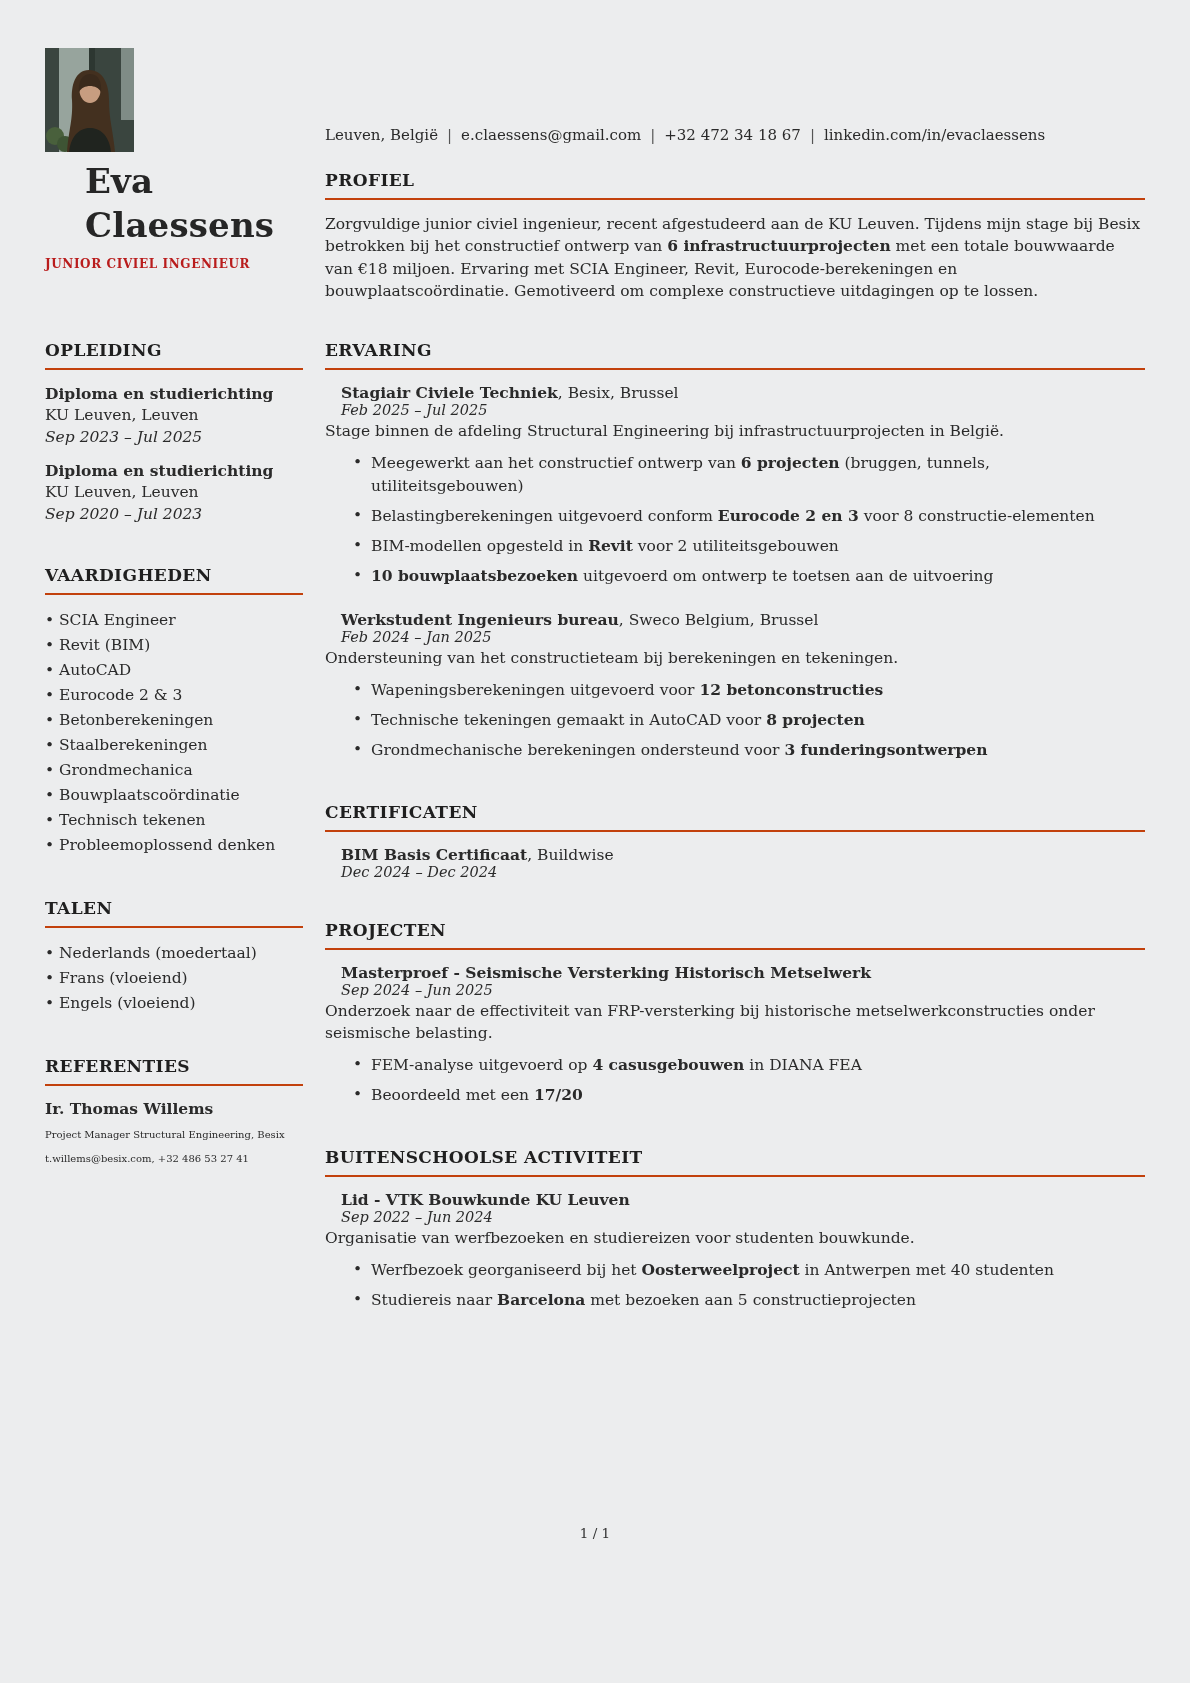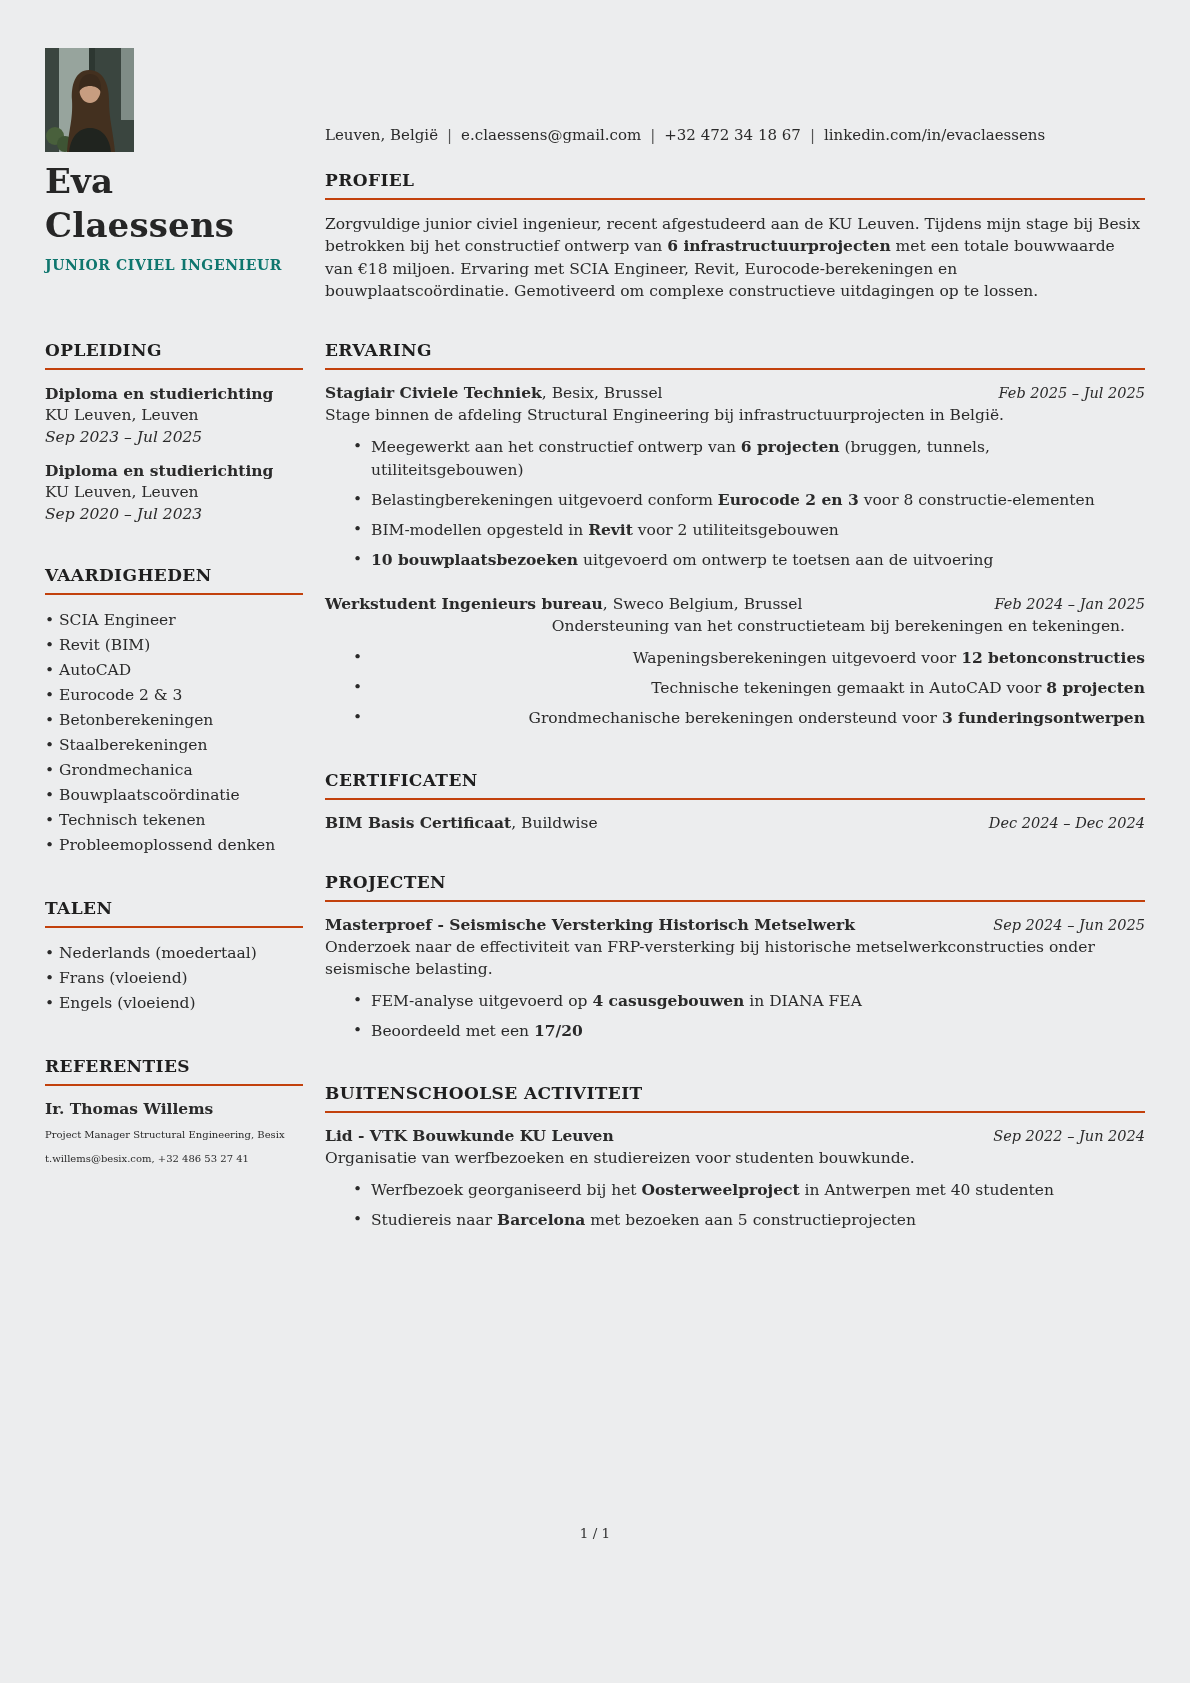--- a/index.html
+++ b/index.html
@@ -11,22 +11,22 @@
     background:#ecedee;
     color:#2a2a2a;
     font-family:"DejaVu Serif","Liberation Serif",serif;
     padding:48px 45px;
     overflow:hidden;
   }
   
   .header { display:flex; }
   .id-block { width:258px; flex:0 0 258px; }
   .photo { width:89px; height:104px; display:block; }
-  .name { font-size:34px; font-weight:700; line-height:1.28; color:#262626; margin-top:8px; letter-spacing:0.2px; }
-  .job-title { font-size:14px; font-weight:700; letter-spacing:0.6px; margin-top:10px; color:#0f766e; }
+  .name { font-size:34px; font-weight:700; line-height:1.28; color:#262626; margin-top:8px; letter-spacing:0.2px;margin-left:40px; }
+  .job-title { font-size:12px; font-weight:700; letter-spacing:0.6px; margin-top:10px; color:#b91c1c; }
   .header-right { flex:1; margin-left:22px; padding-top:50px; }
   .contact-line { font-size:15px; color:#2a2a2a;margin-top:28px; }
   .contact-line .sep { margin:0 9px; color:#555; }
   
   .sec-heading {
     font-size:17px; font-weight:700; letter-spacing:0.4px; color:#1f1f1f;
     padding-bottom:8px; border-bottom:2px solid #c2410c;
   }
   .sec { margin-top:0; }
   .sec + .sec { margin-top:40px; }
@@ -42,22 +42,22 @@
   .edu-item { margin-bottom:12px; font-size:15.5px; line-height:1.4; }
   .edu-title { font-weight:700; }
   .edu-date { font-style:italic; }
   .dot-list { list-style:none; }
   .dot-list li { position:relative; padding-left:14px; font-size:15.5px; line-height:25px; }
   .dot-list li .dot { position:absolute; left:0; top:0; }
   .ref-name { font-weight:700; font-size:15.5px; }
   .ref-line { font-size:10px; line-height:1.35; margin-top:10px; }
   
   .entry { margin-top:0; }
-  .entry + .entry { margin-top:22px;text-align:right; }
-  .entry-head { display:flex; justify-content:space-between; align-items:baseline; }
+  .entry + .entry { margin-top:22px; }
+  .entry-head { display:flex; justify-content:space-between; align-items:baseline;flex-direction:column; }
   .entry-title { font-size:15.5px; }
   .entry-title .t-bold { font-weight:700; }
   .entry-date { font-style:italic; font-size:14.5px; white-space:nowrap; margin-left:16px; }
   .entry-desc { font-size:15.5px; line-height:1.42; margin-top:2px; max-width:800px; }
   .bullets { list-style:none; margin-top:9px; }
   .bullets li { position:relative; padding-left:46px; font-size:15.5px; line-height:23px; margin-top:6px; }
   .bullets li .dot { position:absolute; left:28px; top:0; }
   
   .footer { position:absolute; left:0; right:0; top:1525px; text-align:center; font-size:13.5px; color:#333; }
 </style>

